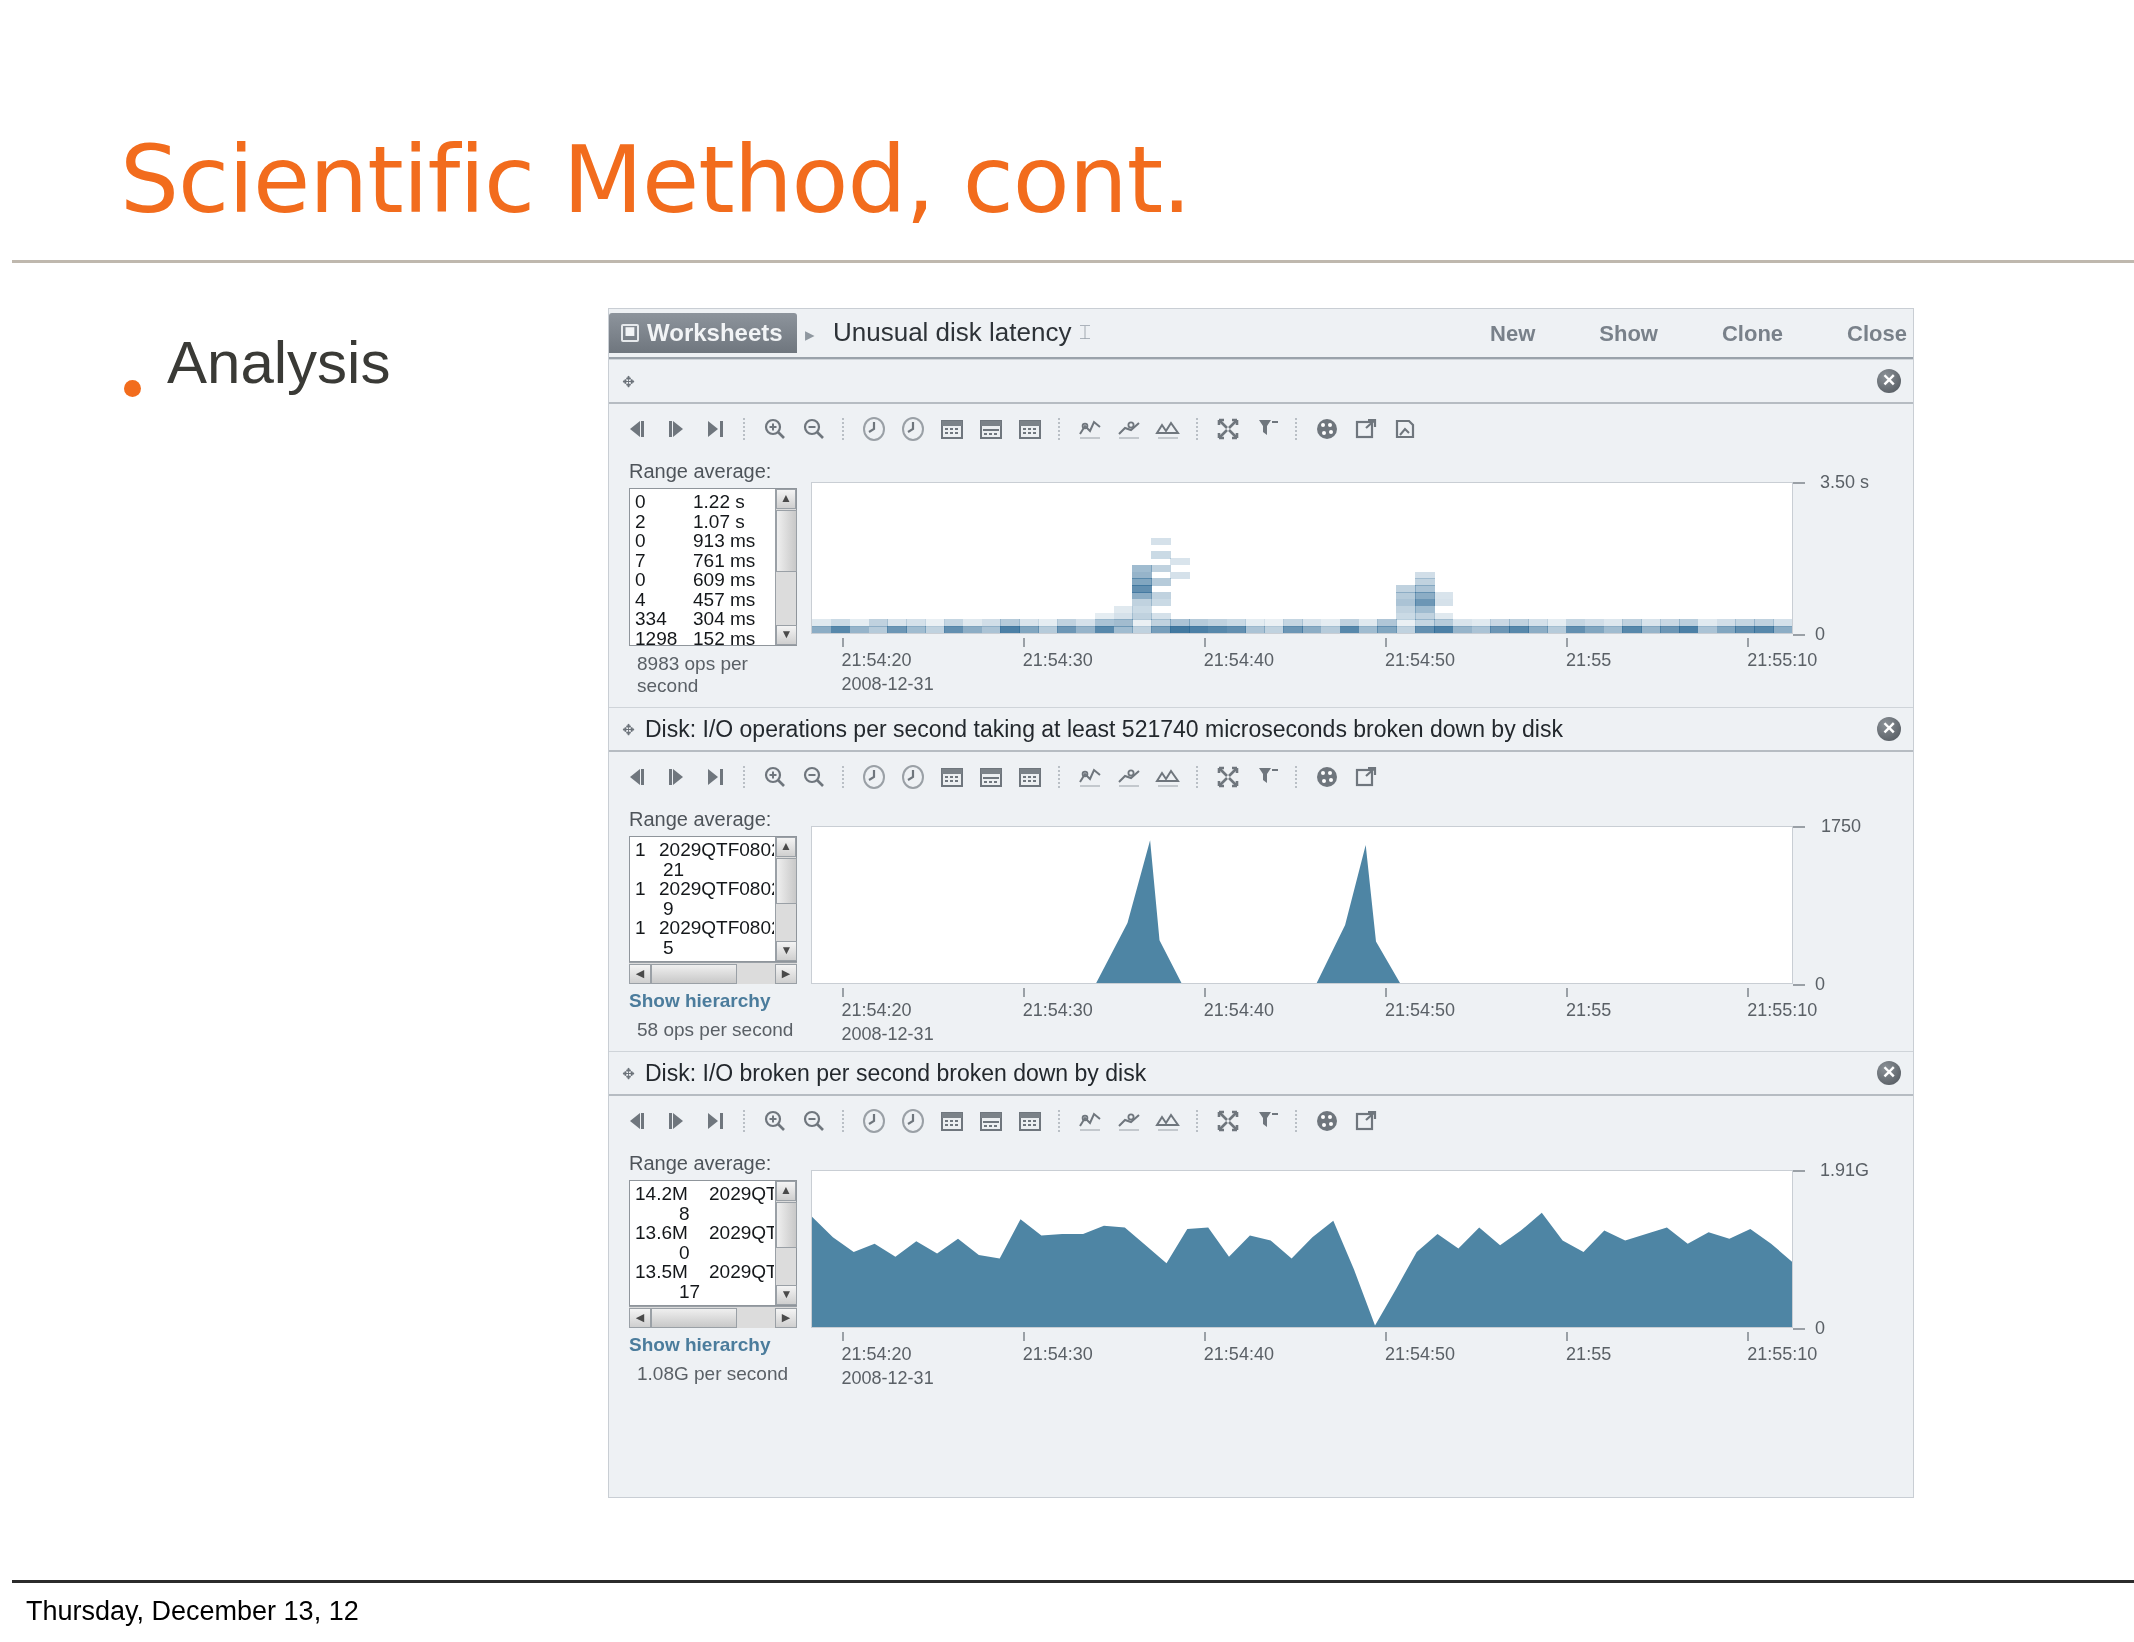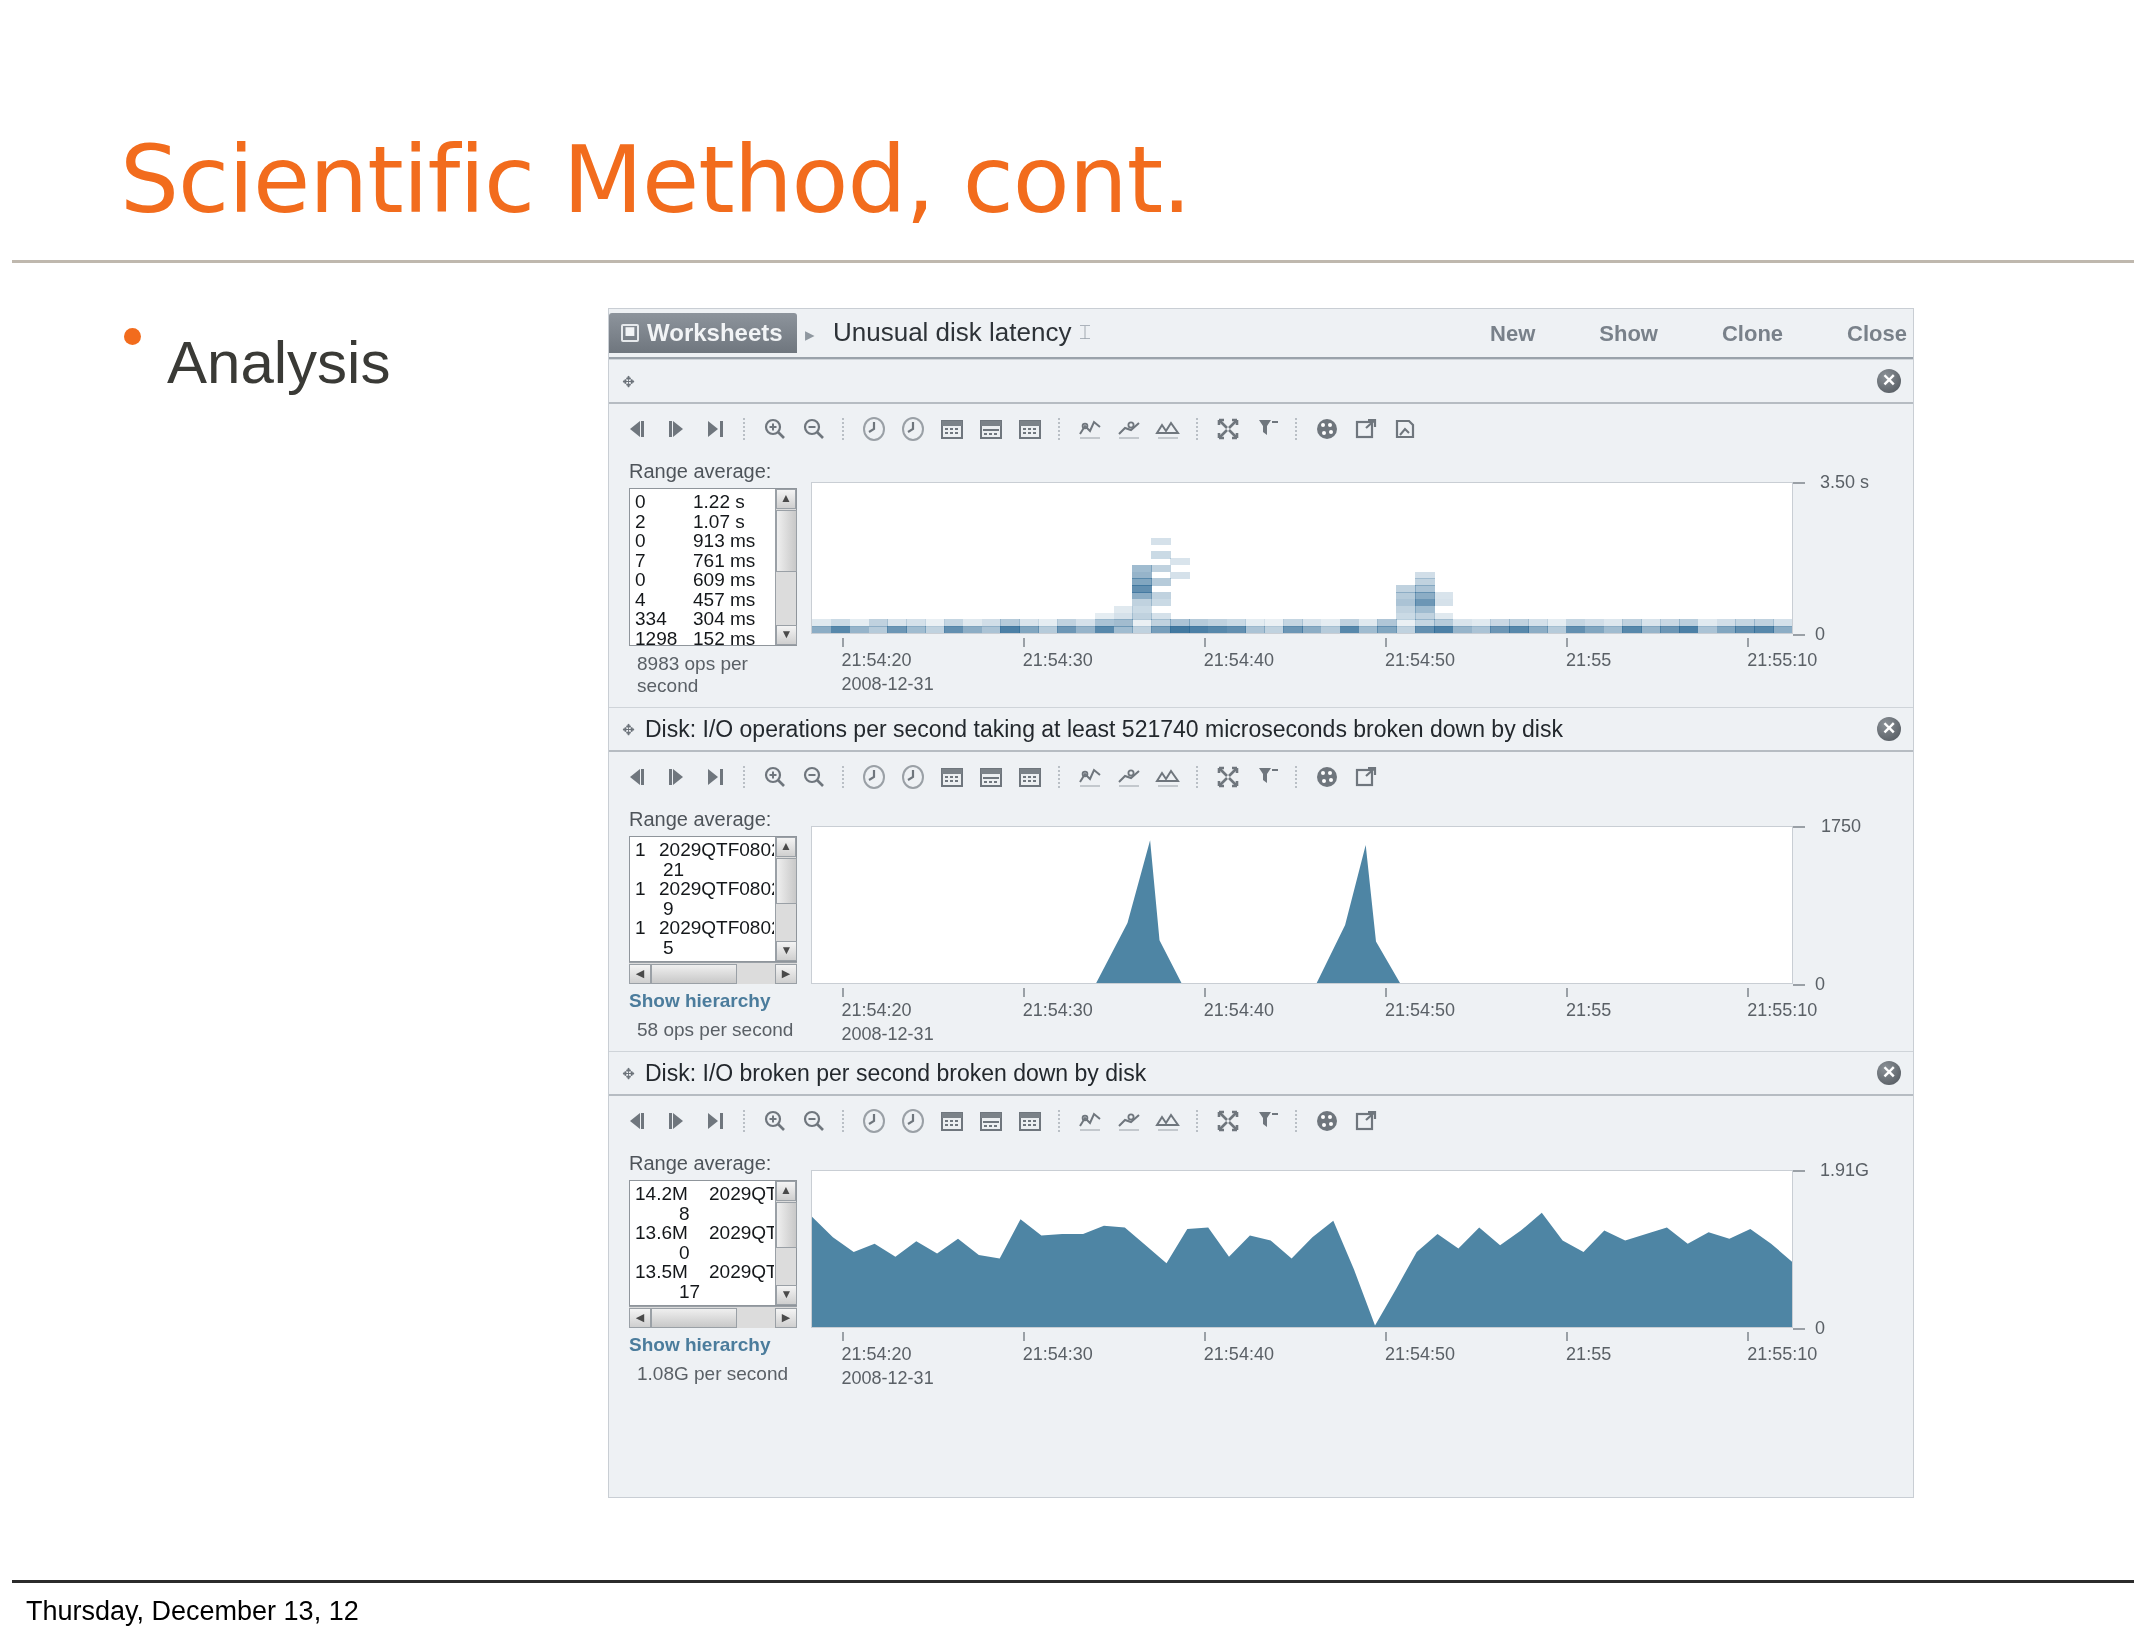--- a/index.html
+++ b/index.html
@@ -12,21 +12,21 @@
   }
   
   #slide{position:absolute;left:0;top:8px;width:1916px;height:1572px;background:#fff;margin-left:12px;}
   #slide-title{
     position:absolute;left:108px;top:118px;
     font-family:"DejaVu Sans", sans-serif;
     font-size:93px;font-weight:400;color:#F26C1D;
     letter-spacing:-1px;white-space:nowrap;
   }
   #title-rule{position:absolute;left:0;top:252px;width:2134px;height:3px;background:#BFB8AE;}
-  #bullet-row{position:absolute;left:112px;top:320px;display:flex;align-items:flex-start;}
+  #bullet-row{position:absolute;left:112px;top:320px;display:flex;align-items:flex-end;}
   #bullet-dot{width:17px;height:17px;border-radius:50%;background:#F26C1D;margin-right:26px;flex:0 0 auto;}
   #bullet-text{font-size:60px;color:#3A3A36;font-family:"Liberation Sans",sans-serif;}
   #footer-rule{position:absolute;left:0;top:1572px;width:2134px;height:3px;background:#2b2b2b;}
   #footer-text{position:absolute;left:14px;top:1588px;font-size:27px;color:#000;}
 
   
   #app{
     position:absolute;left:596px;top:300px;width:1306px;height:1190px;
     background:#eef1f4;border:1px solid #c9ced4;
     font-family:"Liberation Sans", sans-serif;

